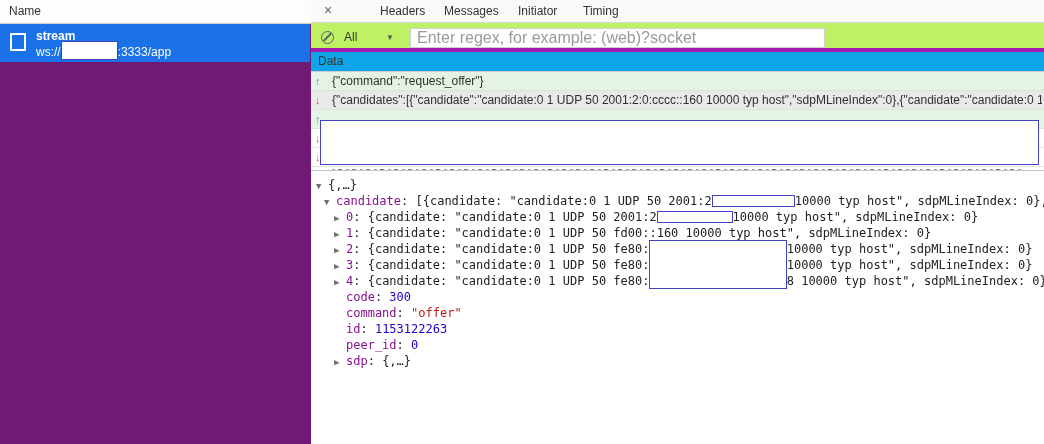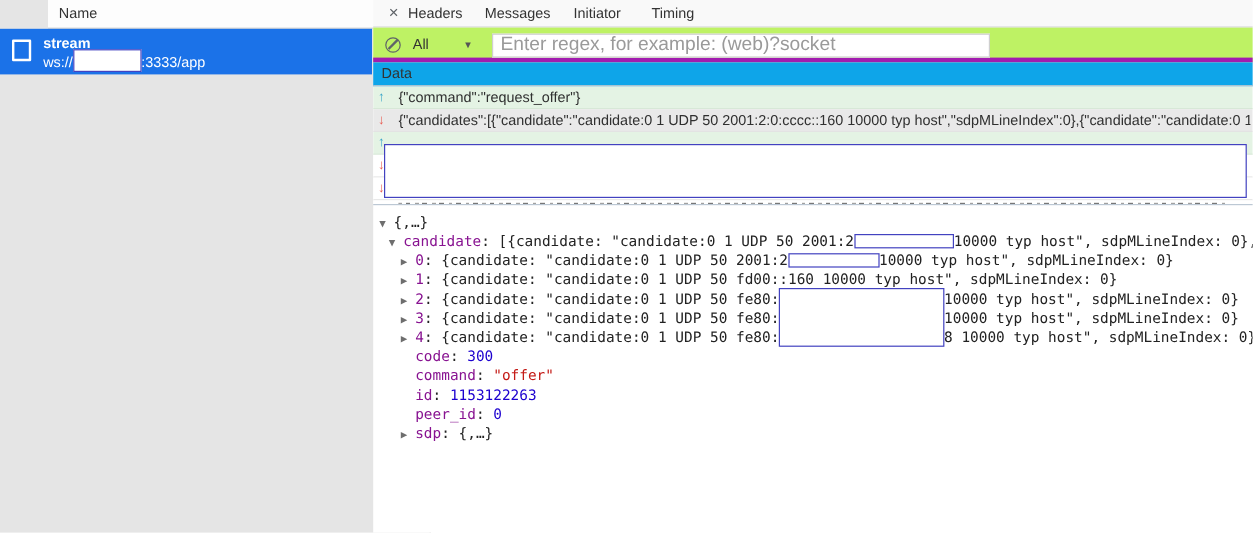--- a/index.html
+++ b/index.html
@@ -1,40 +1,40 @@
 <!DOCTYPE html>
 <html><head>
 <meta charset="utf-8">
 <style>
   * { margin:0; padding:0; box-sizing:border-box; }
   html,body { width:1044px; height:444px; background:#fff;
     font-family:"Liberation Sans", sans-serif; font-size:12px; color:#303030; }
   .screen { position:absolute; left:0; top:0; width:1044px; height:444px; overflow:hidden; background:#fff; }
 
   
-  .left-panel { position:absolute; left:0; top:0; width:359px; height:444px; border-right:1px solid #c9c9c9; background:#e5e5e5;padding-left:40px; }
+  .left-panel { position:absolute; left:0; top:0; width:359px; height:444px; border-right:1px solid #c9c9c9; background:#701a75; }
   .name-header { height:24px; line-height:23px; padding-left:9px; border-bottom:1px solid #cfcfcf; color:#333; background:#fdfdfd; }
   .request-row { position:absolute; left:0; top:24px; width:310px; height:38px; background:#1b72e8; color:#fff; cursor:pointer; }
   .request-icon { position:absolute; left:10px; top:9px; width:16px; height:18px; border:2px solid #fff; border-radius:1px; }
   .request-name { position:absolute; left:36px; top:5px; height:15px; line-height:15px;font-weight:bold; }
   .request-url { position:absolute; left:36px; top:21px; height:15px; line-height:15px; white-space:nowrap; }
   .url-gap { display:inline-block; width:57px; height:1px; }
 
   
   .rbox { position:absolute; background:#fff; border:1.5px solid #4242c0; }
   .rbox-a { left:61px; top:17px; width:57px; height:19px; }
   .rbox-inline { display:inline-block; background:#fff; border:1.5px solid #4242c0; height:12px; vertical-align:-2px; }
   .w-c { width:11.5ch; } .w-d { width:10.5ch; }
 
   
   .detail-panel { position:absolute; left:311px; top:0; width:733px; height:444px; background:#fff; }
 
   .tab-strip { position:absolute; left:0; top:0; width:733px; height:23px; background:#f9f9f9; border-bottom:1px solid #d8d8d8; }
   .close-btn { position:absolute; left:6px; top:0; width:22px; height:22px; line-height:21px; text-align:center; font-size:14px; color:#5f6368; cursor:pointer; }
-  .tab { position:absolute; top:0; height:32px; line-height:22px; color:#333; cursor:pointer; }
+  .tab { position:absolute; top:0; height:32px; line-height:22px; color:#333; cursor:pointer;margin-left:40px; }
   .tab-headers { left:29px; } .tab-messages { left:93px; border-bottom:3px solid #1a73e8; }
   .tab-initiator { left:167px; } .tab-timing { left:232px; }
 
   .filter-bar { position:absolute; left:0; top:23px; width:733px; height:29px; background:#bef264; border-bottom:4px solid #a21caf; }
   .clear-icon { position:absolute; left:10px; top:8px; width:13px; height:13px; border:1.5px solid #5f6368; border-radius:50%; cursor:pointer; }
   .clear-icon::after { content:""; position:absolute; left:-0.5px; top:4.2px; width:11px; height:1.5px; background:#5f6368; transform:rotate(-45deg); }
   .filter-dropdown { position:absolute; left:33px; top:5px; width:62px; height:19px; line-height:19px; color:#333; cursor:pointer; }
   .dd-arrow { position:absolute; left:42px; top:0; font-size:8px; color:#555; }
   .filter-input { position:absolute; left:99px; top:5px; width:415px; height:20px; border:1px solid #cfcfcf; background:#fff;
     font-family:"Liberation Sans", sans-serif; font-size:16px; padding:0 6px; color:#303030; }

